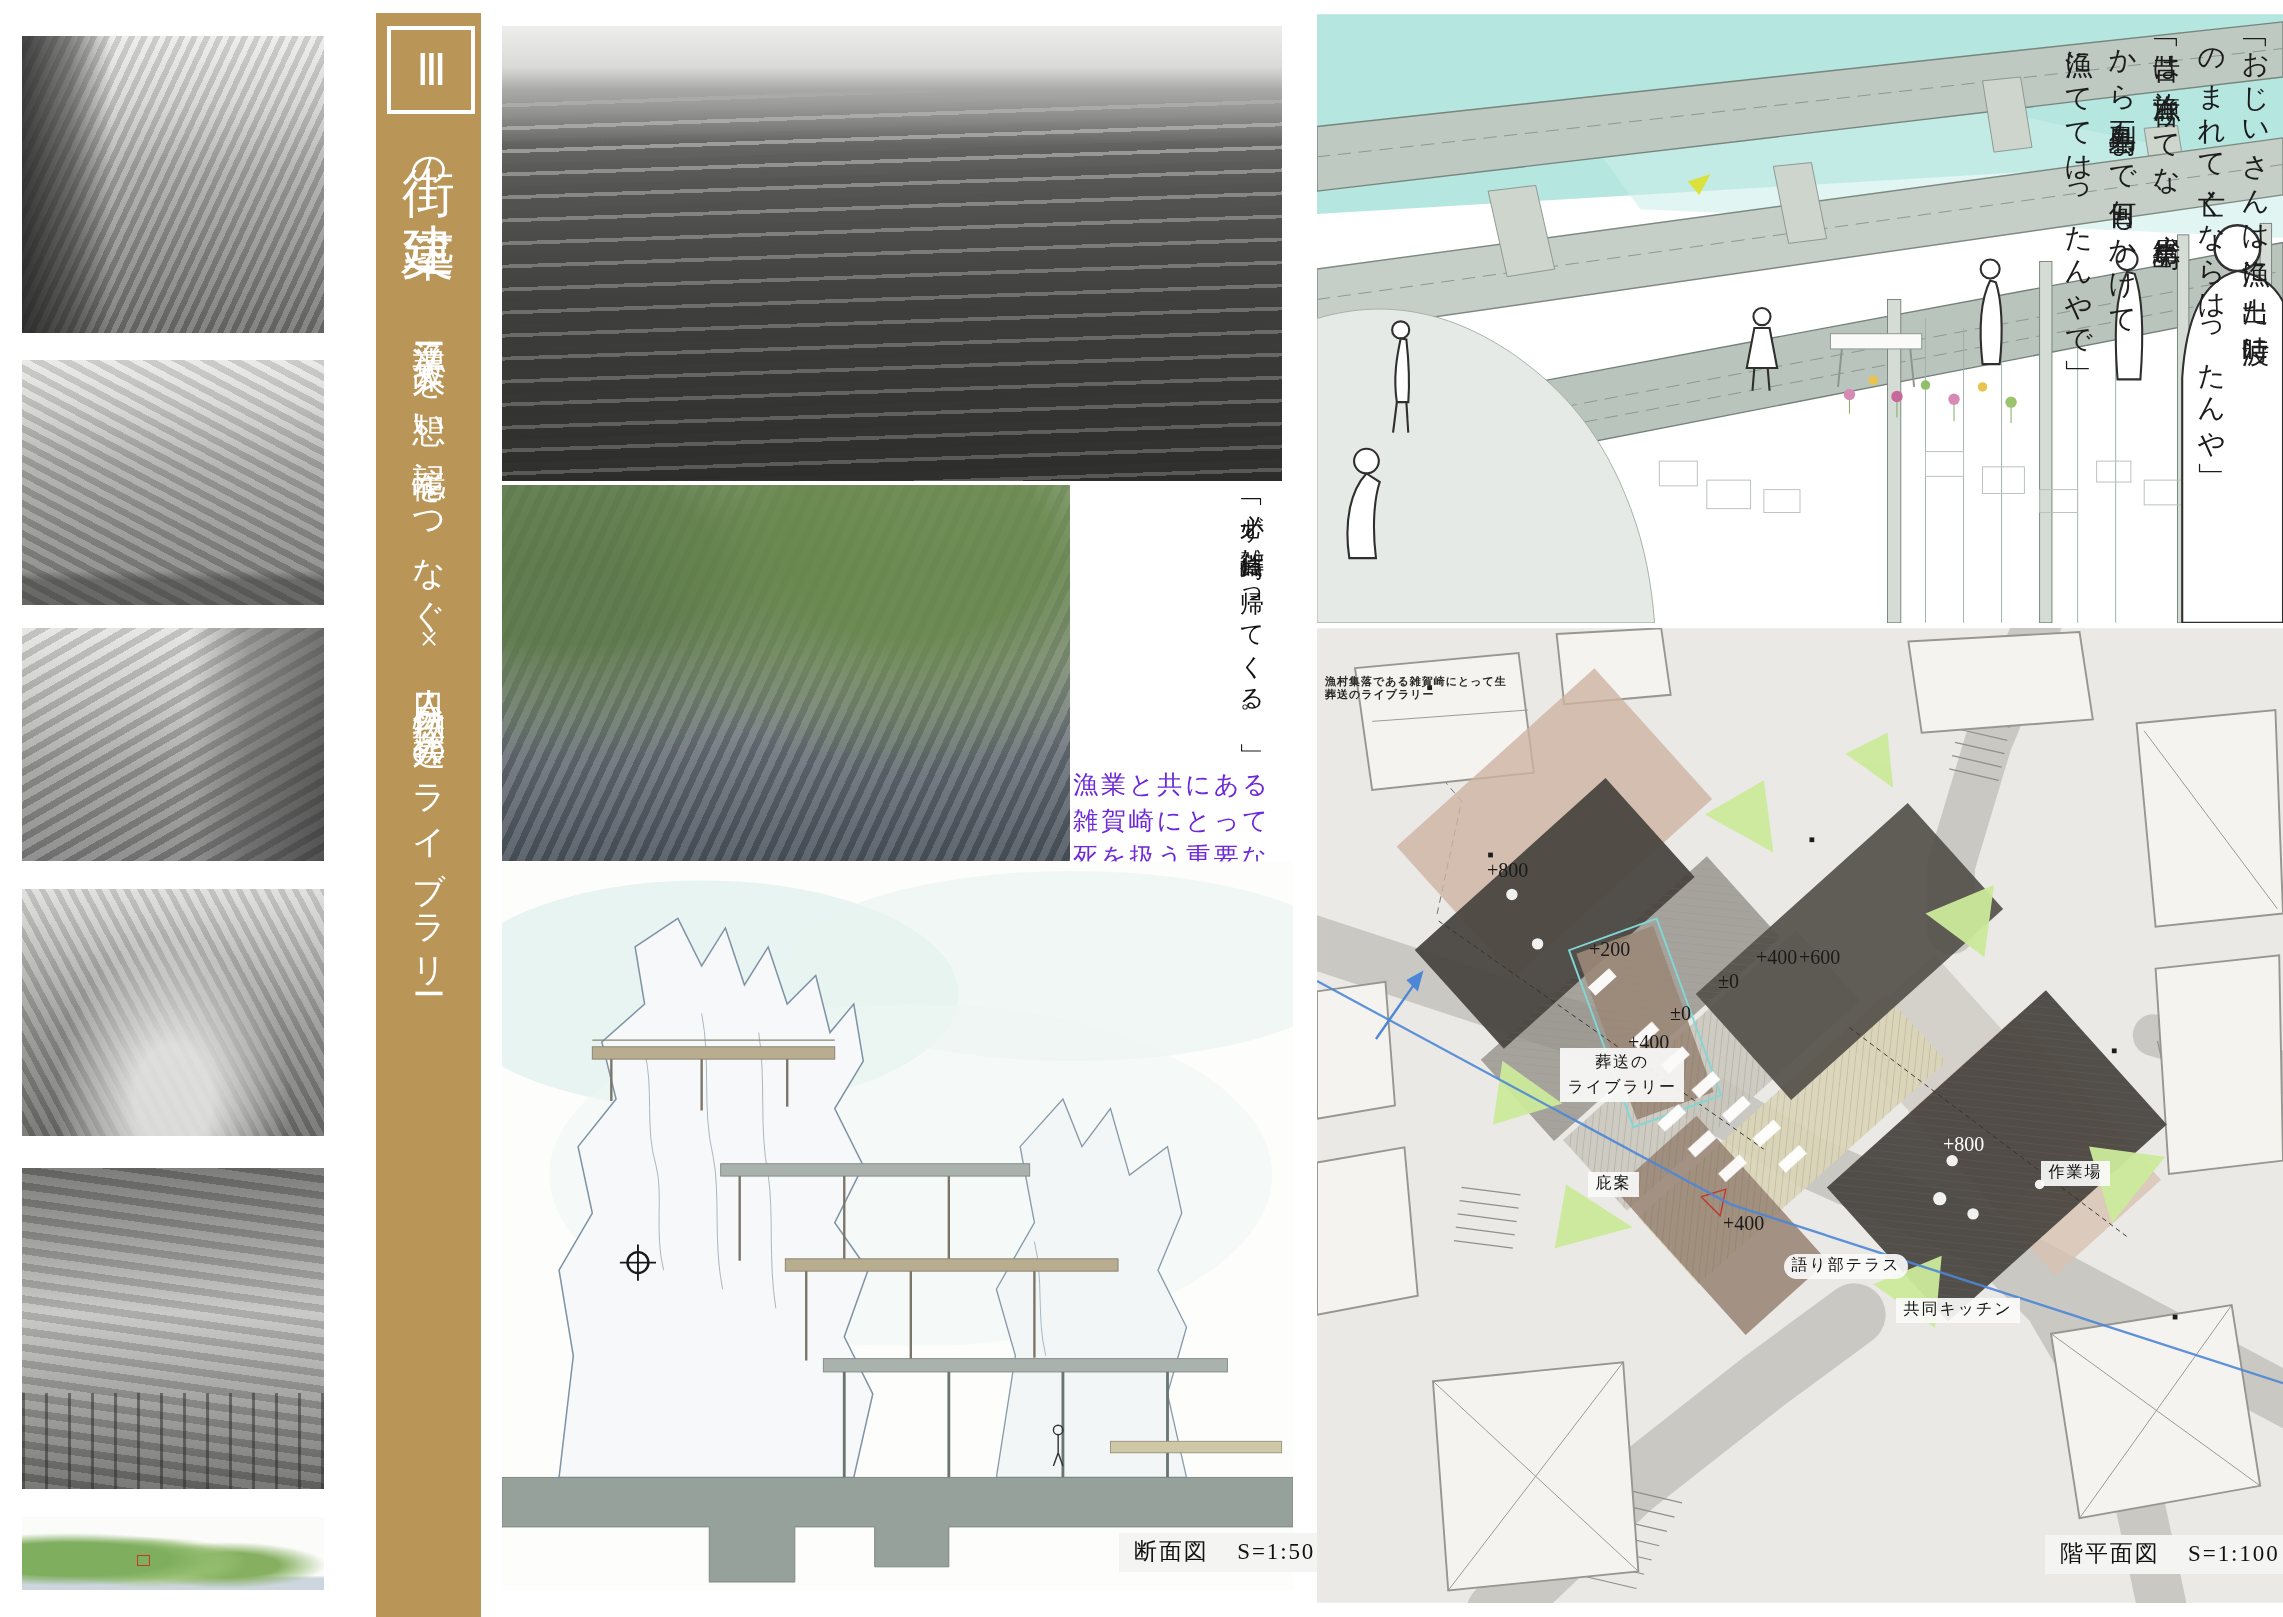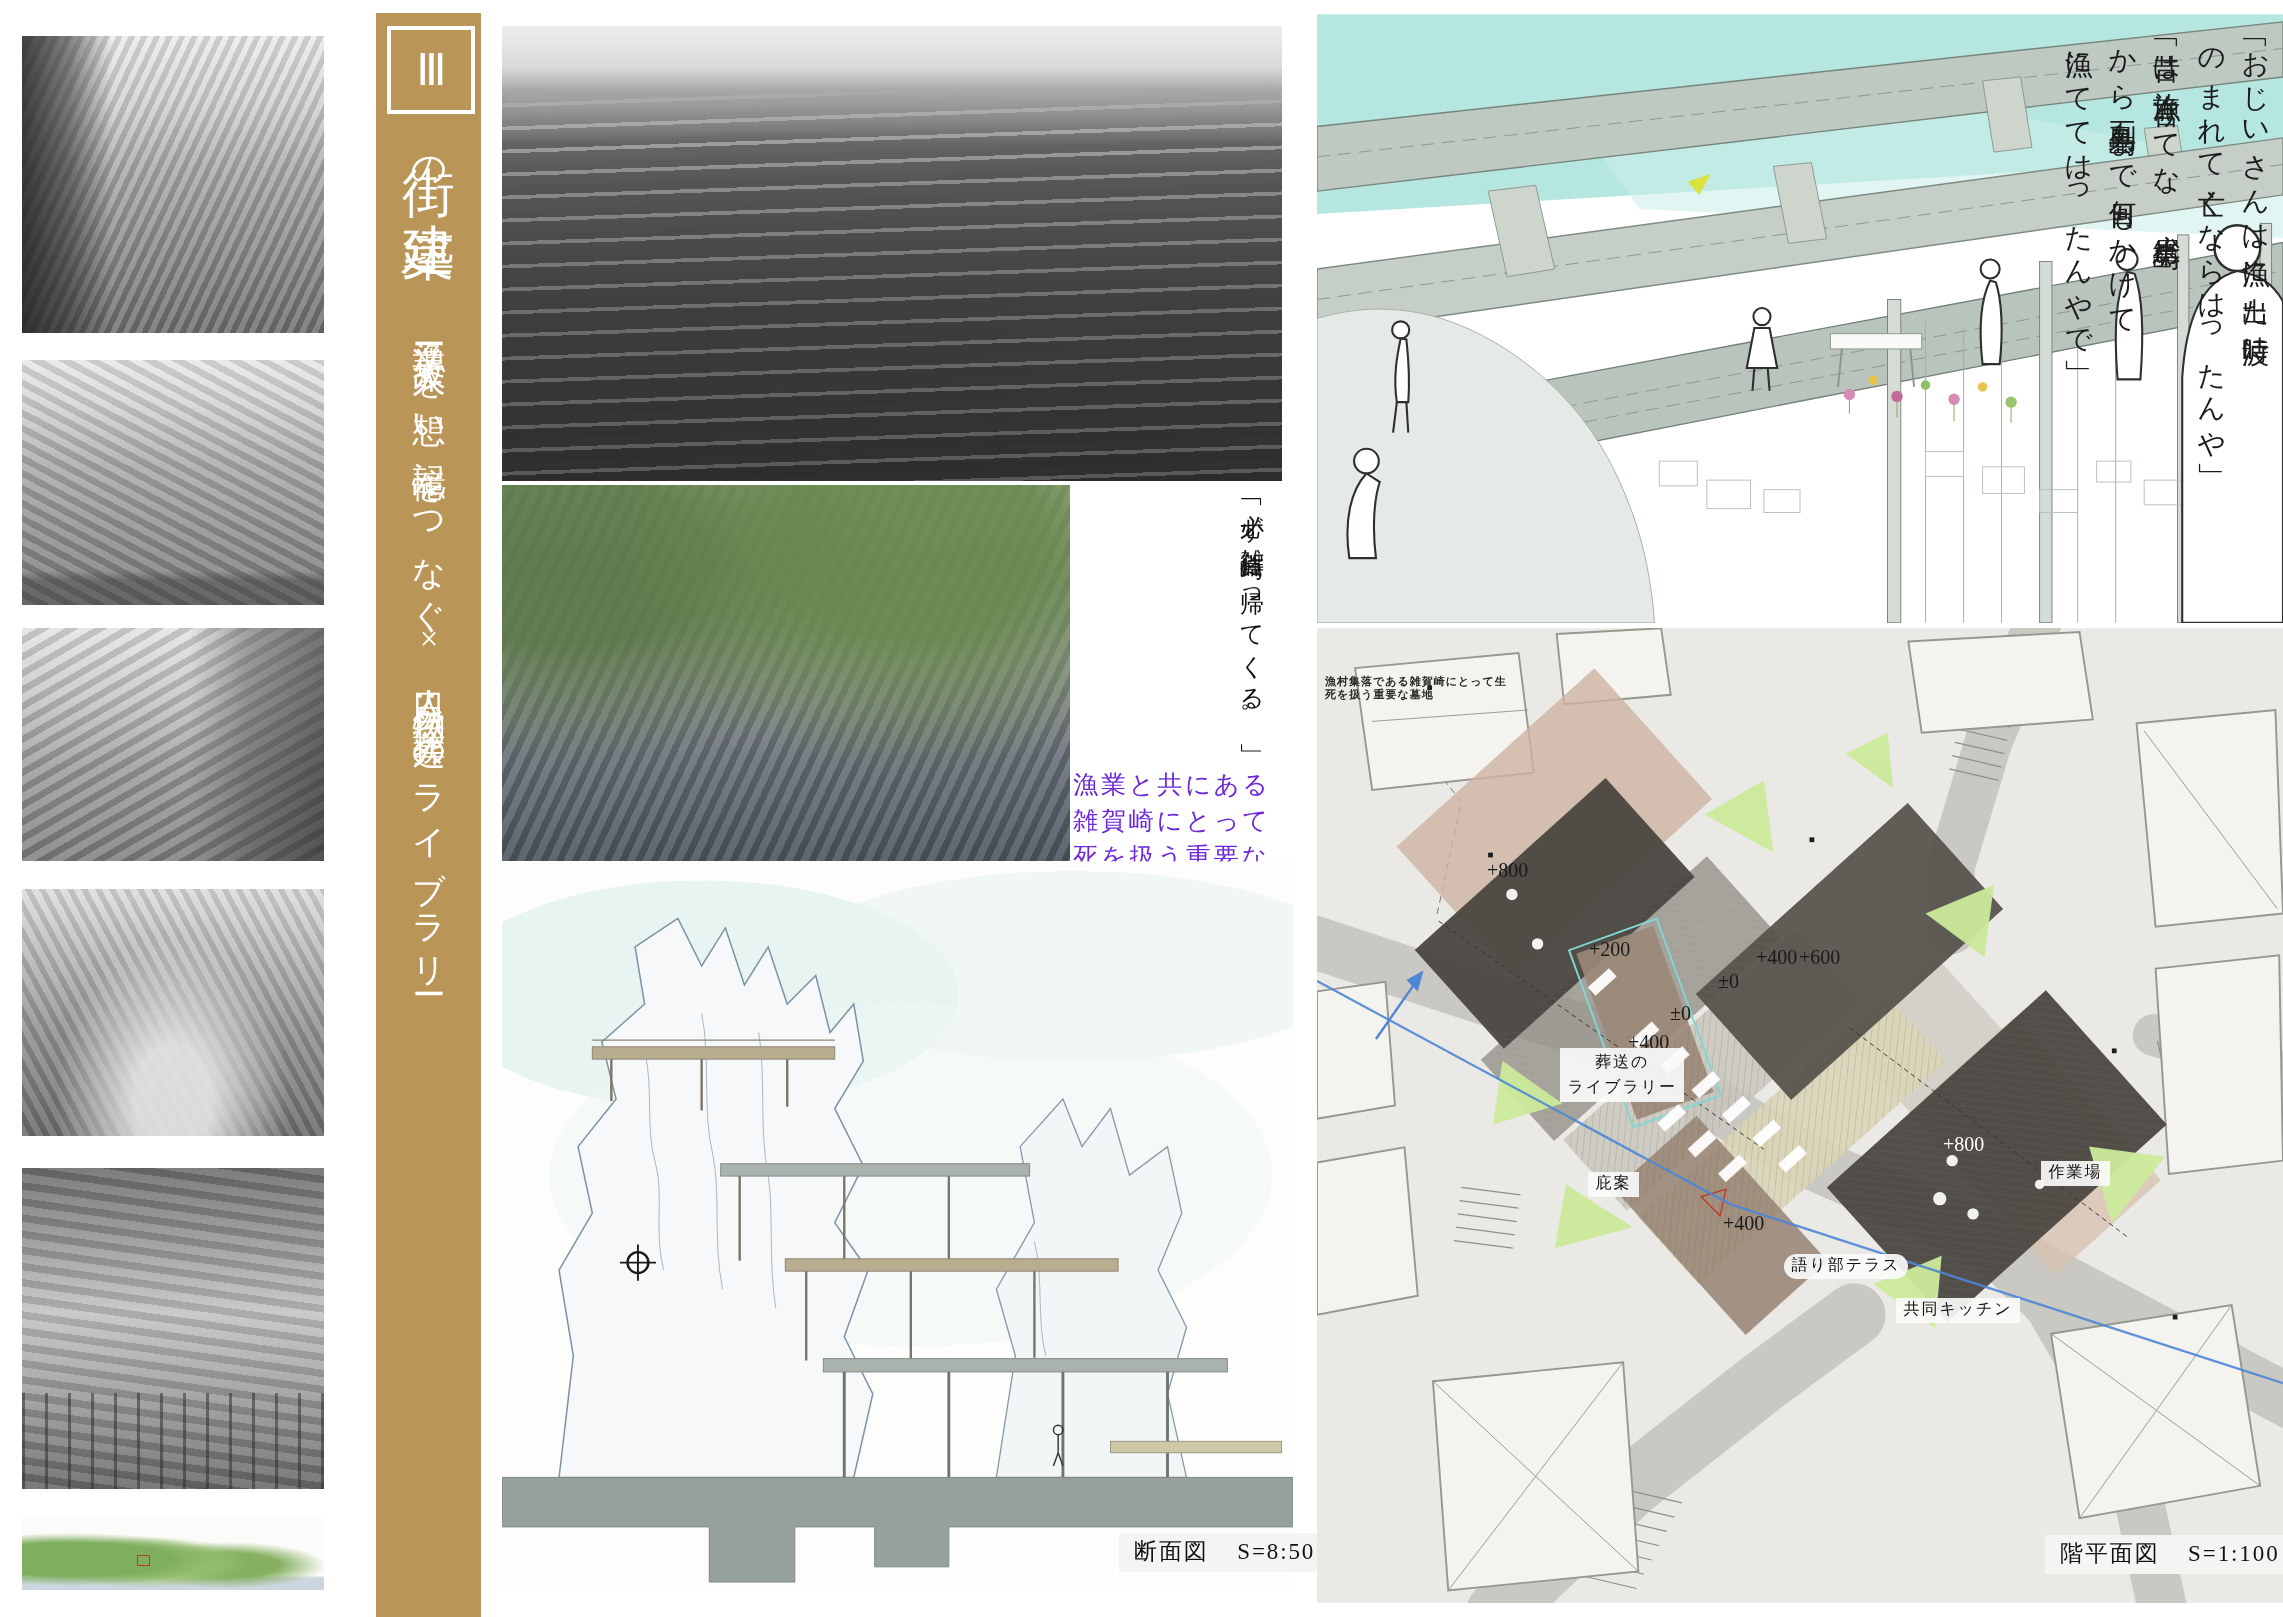--- a/index.html
+++ b/index.html
@@ -161,21 +161,21 @@
     </g>
     <g stroke="#333" fill="none" stroke-width="1.5">
       <circle cx="585" cy="598" r="5"></circle>
         <line x1="585" y1="603" x2="585" y2="622"></line>
       <line x1="585" y1="622" x2="580" y2="636"></line>
         <line x1="585" y1="622" x2="590" y2="636"></line>
     </g>
   </svg>
 
   <div class="fig-label sec-label">
-    <span>断面図</span><span class="scale">S=8:50</span>
+    <span>断面図</span><span class="scale">S=1:50</span>
   </div>
 
   <svg class="abs" style="left:1317px;top:14.3px;" width="966" height="609" viewBox="0 0 1016 640">
     <rect width="1016" height="640" fill="#ffffff"></rect>
     <path d="M0,0 H1016 V150 L0,210 Z" fill="#a8e2da" opacity="0.85"></path>
     <polygon points="300,150 680,95 1016,165 1016,235 340,205" fill="#cdeee9" opacity="0.6"></polygon>
     <g>
       <polygon points="0,118 1016,8 1016,66 0,186" fill="#bec9c1" stroke="#77857d" stroke-width="1.5"></polygon>
       <line x1="0" y1="150" x2="1016" y2="36" stroke="#8a968e" stroke-dasharray="14 8"></line>
       <polygon points="700,70 740,66 752,140 712,145" fill="#cdd5cd" stroke="#8a968e"></polygon>
@@ -378,21 +378,21 @@
     <polyline points="404,598 430,590 424,618 404,598" fill="none" stroke="#c0392b" stroke-width="1.5"></polyline>
     <polyline points="0,371 435,606 1016,794" fill="none" stroke="#4d86d6" stroke-width="2.5" opacity="0.9"></polyline>
     <g>
       <line x1="62" y1="432" x2="104" y2="372" stroke="#4d86d6" stroke-width="2.5"></line>
       <polygon points="112,360 94,370 106,382" fill="#4d86d6"></polygon>
     </g>
   </svg>
 
   <div class="plan-note">
     <div>漁村集落である雑賀崎にとって生</div>
-    <div>死を扱う重要な墓地</div>
+    <div>葬送のライブラリー</div>
   </div>
 
   <div class="elev" style="left:1487px;top:859px;">+800</div>
   <div class="elev" style="left:1589px;top:938px;">+200</div>
   <div class="elev" style="left:1756px;top:946px;">+400</div>
   <div class="elev" style="left:1799px;top:946px;">+600</div>
   <div class="elev" style="left:1718px;top:970px;">±0</div>
   <div class="elev" style="left:1670px;top:1002px;">±0</div>
   <div class="elev" style="left:1628px;top:1031px;">+400</div>
   <div class="elev" style="left:1723px;top:1212px;">+400</div>

